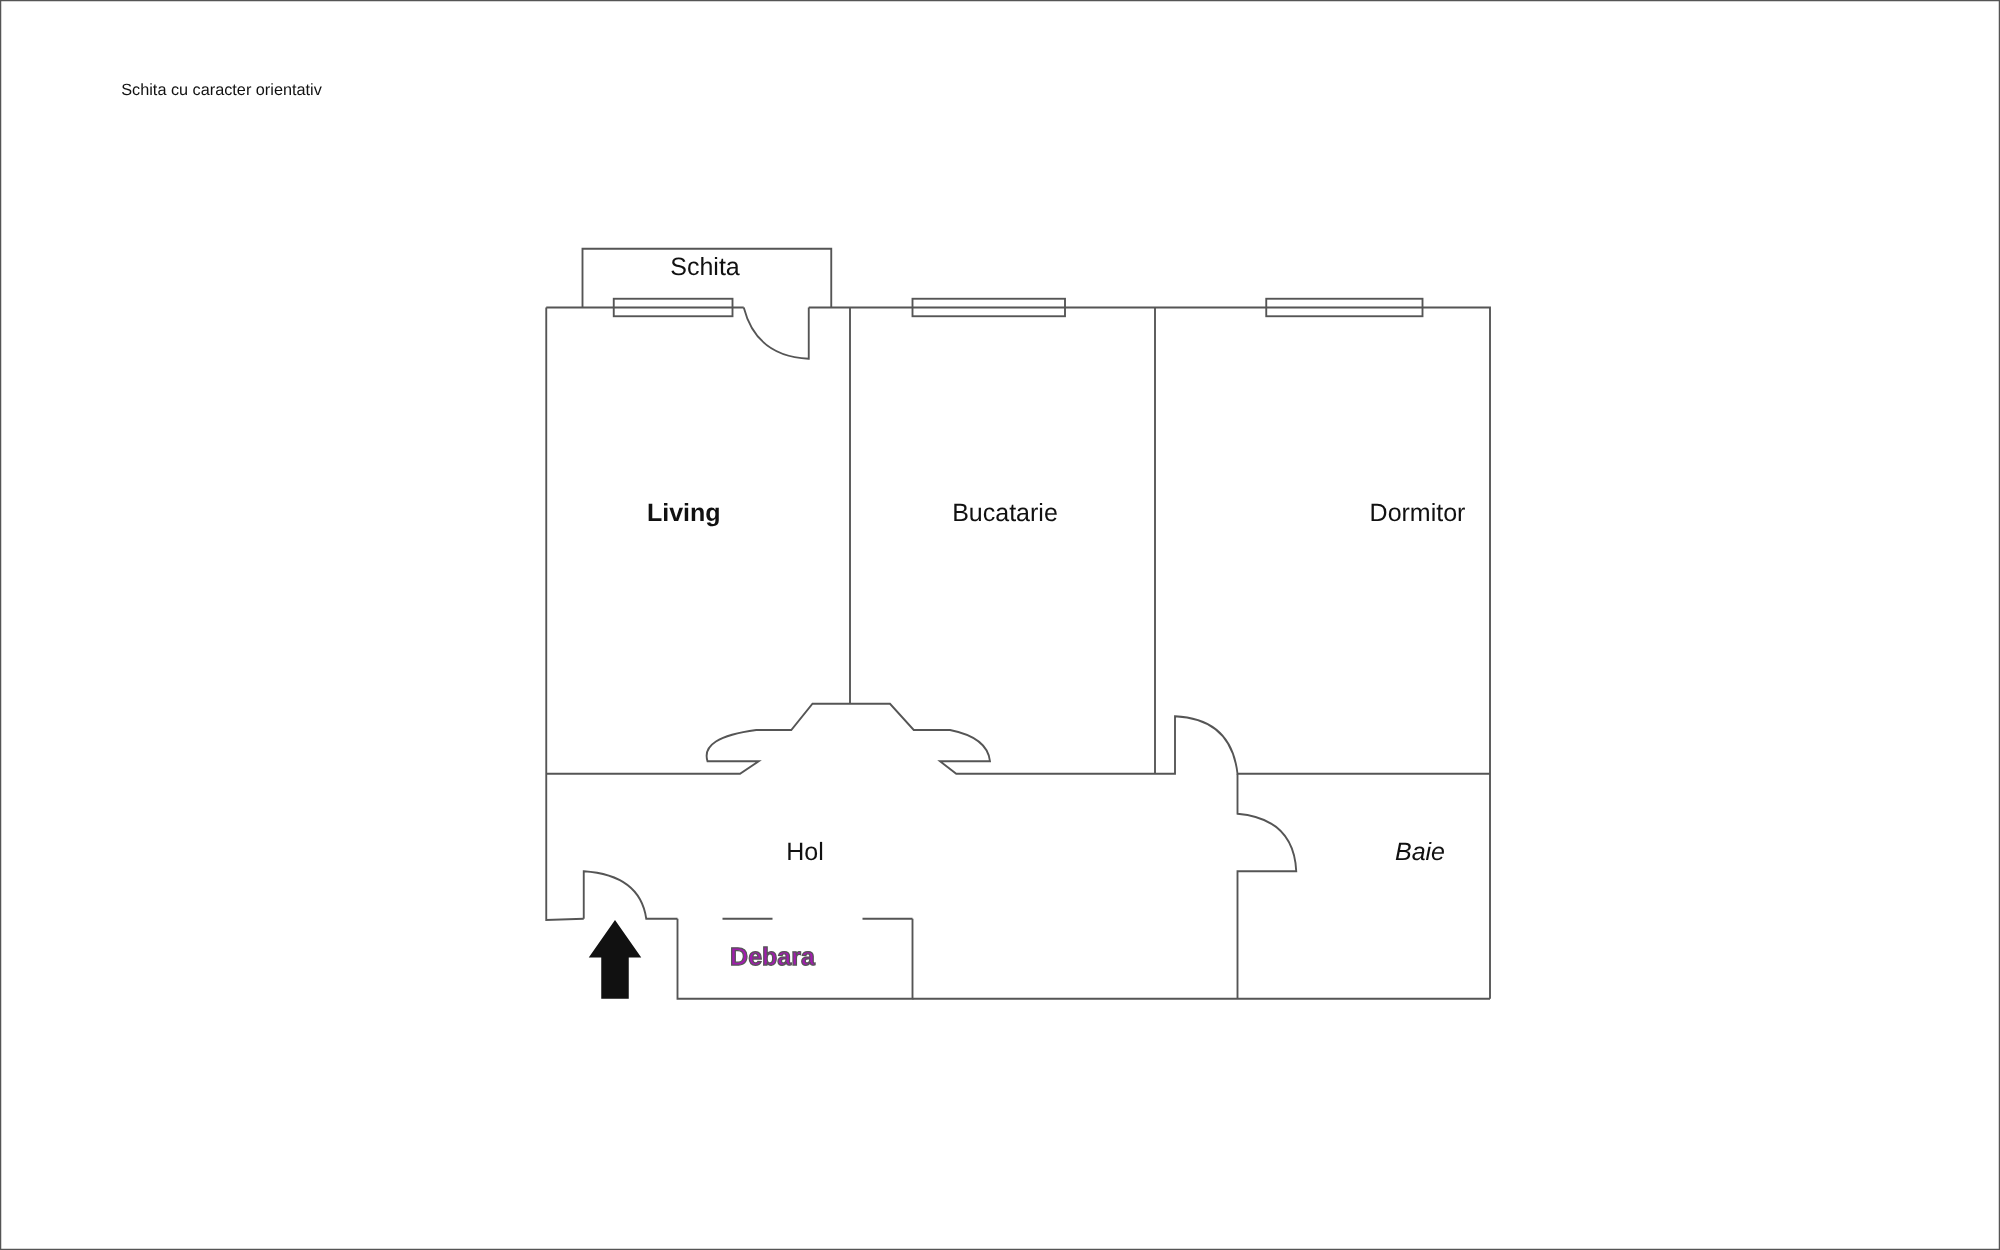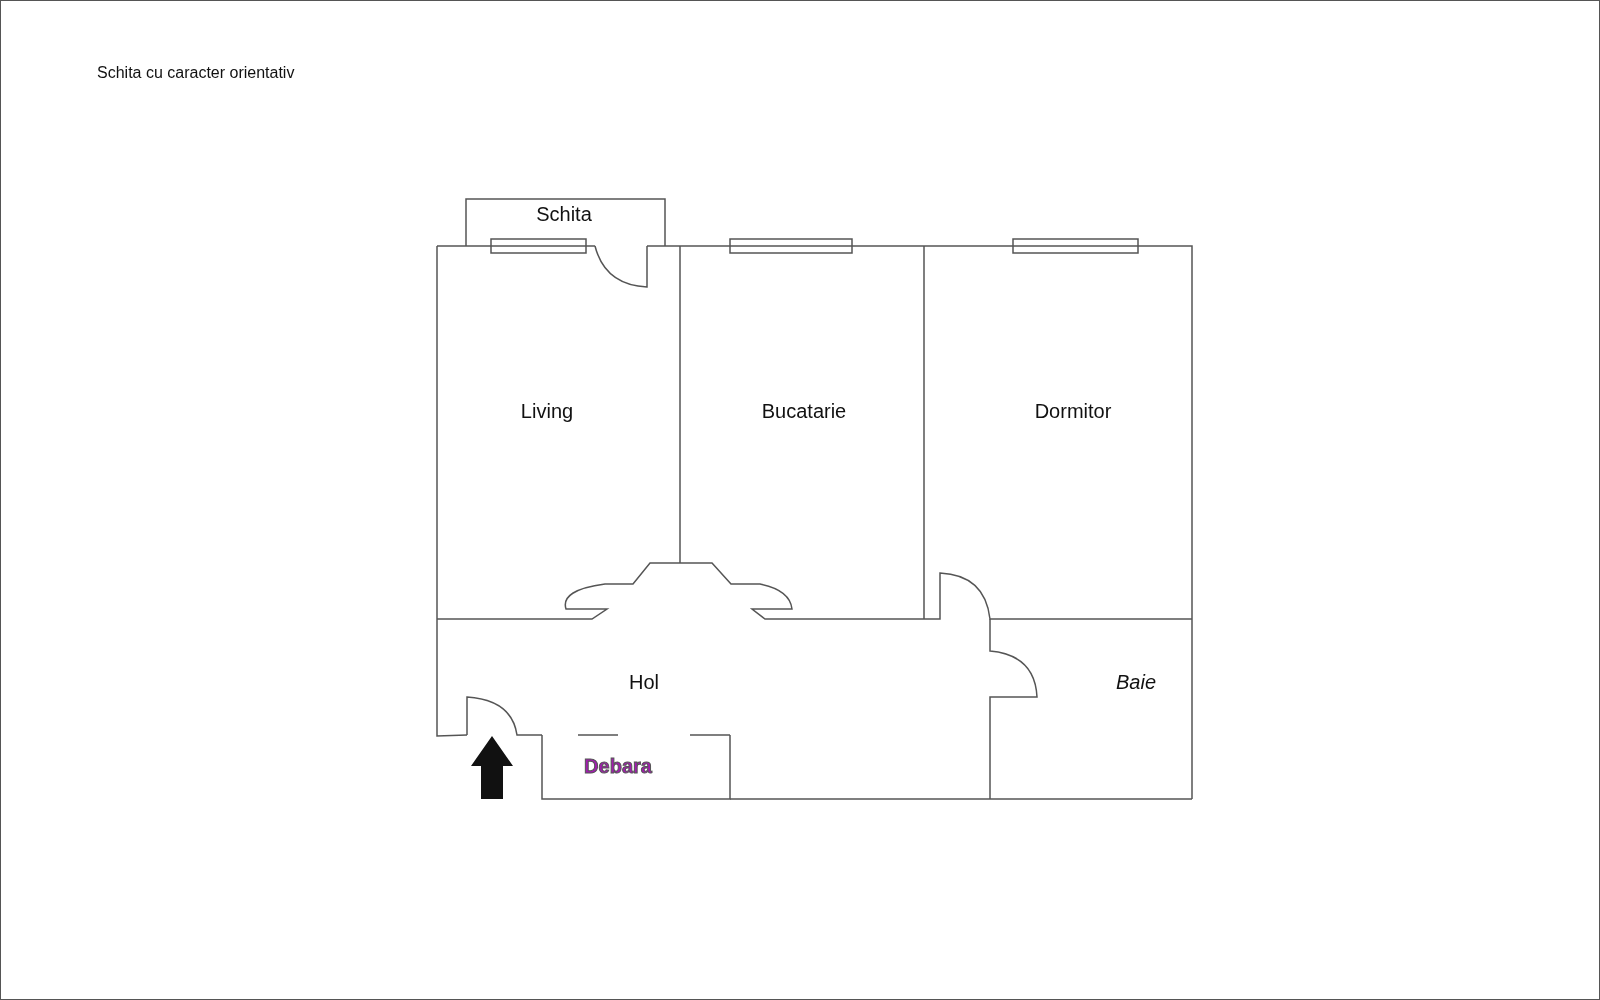--- a/index.html
+++ b/index.html
@@ -1,18 +1,18 @@
 <!DOCTYPE html>
 <html><head>
 <meta charset="utf-8">
 <style>
   html, body { margin:0; padding:0; background:#fff; }
   body { width:1600px; height:1000px; position:relative; overflow:hidden; font-family:"DejaVu Sans", sans-serif; }
   .frame { position:absolute; left:0; top:0; width:1598px; height:998px; border:1px solid #555; }
-  .caption { position:absolute; left:97px; top:64px; font-size:16px; color:#111; font-family:"Liberation Sans", sans-serif; }
+  .caption { position:absolute; left:97px; top:64px; font-size:13px; color:#111; font-family:"Liberation Sans", sans-serif; }
   svg.plan { position:absolute; left:0; top:0; }
   .lbl { position:absolute; font-size:20px; color:#111; font-family:"Liberation Sans", sans-serif; transform:translateX(-50%); white-space:nowrap; }
   .outline { color:#a21caf; -webkit-text-stroke:1px #555; font-weight:bold; font-size:20px; }
 </style>
 </head>
 <body>
 
 <div class="frame"></div>
 <div class="caption">Schita cu caracter orientativ</div>
 
@@ -47,18 +47,18 @@
     <line x1="690" y1="735" x2="730" y2="735"></line>
     <polyline points="542,735 542,799 730,799 730,735"></polyline>
 
     <line x1="730" y1="799" x2="1192" y2="799"></line>
   </g>
 
   <polygon points="492,736 471,766 481,766 481,799 503,799 503,766 513,766" fill="#111"></polygon>
 </svg>
 
 <div class="lbl" style="left:564px; top:203px;">Schita</div>
-<div class="lbl" style="left:547px; top:400px;">Living</div>
+<div class="lbl" style="left:547px; top:400px;font-weight:bold;">Living</div>
 <div class="lbl" style="left:804px; top:400px;text-align:right;">Bucatarie</div>
-<div class="lbl" style="left:1073px; top:400px;text-align:center;">Dormitor</div>
+<div class="lbl" style="left:1134px; top:400px;text-align:center;">Dormitor</div>
 <div class="lbl" style="left:644px; top:671px;">Hol</div>
 <div class="lbl" style="left:1136px; top:671px;font-style:italic;">Baie</div>
 <div class="lbl outline" style="left:618px; top:755px;">Debara</div>
 
 </body></html>

